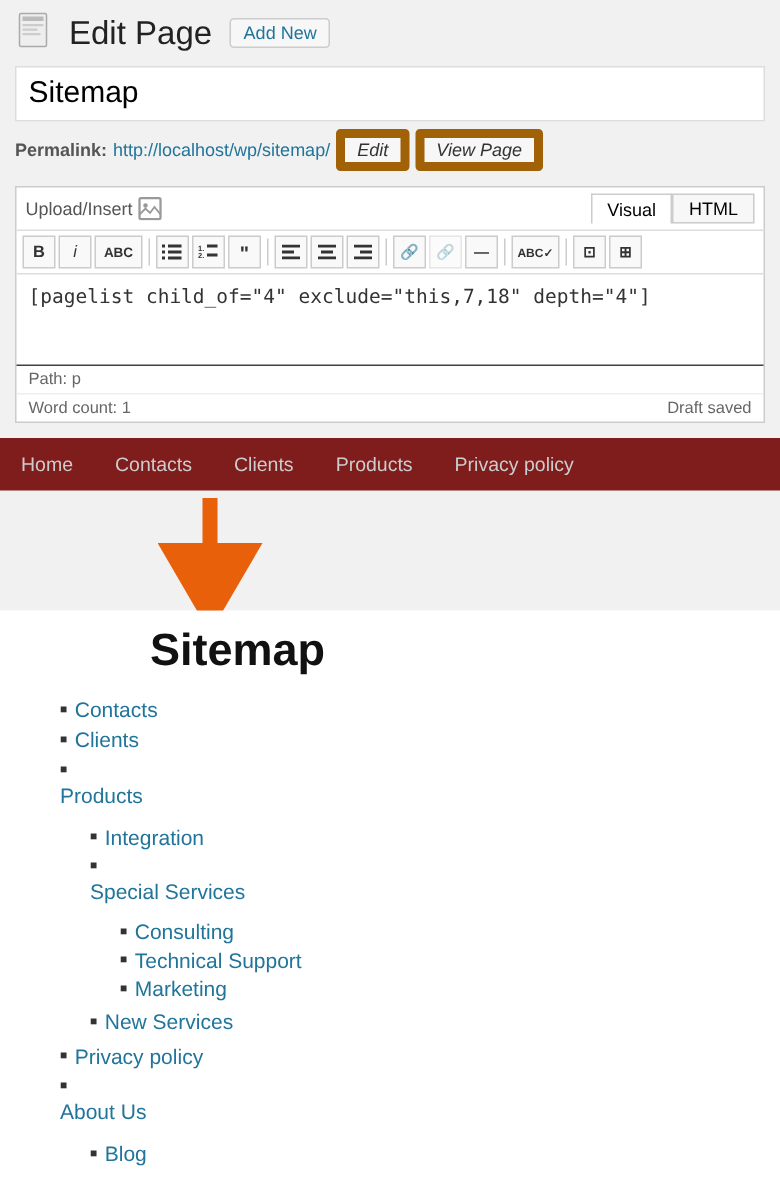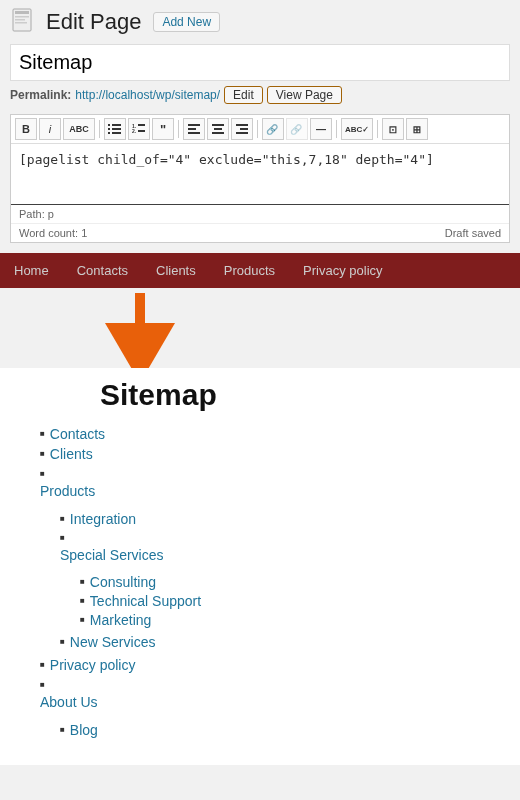--- a/index.html
+++ b/index.html
@@ -56,26 +56,27 @@
       color: #555;
       display: flex;
       align-items: center;
       gap: 4px;
       flex-wrap: wrap;
     }
     .permalink-label { font-weight: bold; }
     .permalink-url { color: #21759b; }
     .permalink-btn {
       background: #f7f7f7;
-      border: 1px solid #a16207;
+      border: 6px solid #a16207;
       border-radius: 3px;
       padding: 1px 8px;
       font-size: 12px;
       color: #333;
       cursor: pointer;
+      font-style: italic;
     }
 
     
     .editor-container {
       margin: 5px 10px;
       border: 1px solid #ccc;
       background: #fff;
     }
 
     
@@ -299,20 +300,34 @@
 <div class="permalink-bar">
   <span class="permalink-label">Permalink:</span>
   <span class="permalink-url">http://localhost/wp/sitemap/</span>
   <button class="permalink-btn">Edit</button>
   <button class="permalink-btn">View Page</button>
 </div>
 
 
 <div class="editor-container">
 
+  <div class="upload-bar">
+    <div class="upload-label">
+      <span>Upload/Insert</span>
+      <svg width="16" height="16" viewBox="0 0 16 16">
+        <rect x="1" y="1" width="14" height="14" rx="1" fill="none" stroke="#999" stroke-width="1.5"></rect>
+        <circle cx="5" cy="6" r="1.5" fill="#999"></circle>
+        <polyline points="1,12 5,8 8,11 11,7 15,12" fill="none" stroke="#999" stroke-width="1.2"></polyline>
+      </svg>
+    </div>
+    <div class="visual-html-btns">
+      <button class="active">Visual</button>
+      <button>HTML</button>
+    </div>
+  </div>
 
   <div class="toolbar">
     <button class="toolbar-btn">B</button>
     <button class="toolbar-btn italic">i</button>
     <button class="toolbar-btn" style="width:32px;font-size:9px;font-weight:bold;">ABC</button>
     <div class="toolbar-separator"></div>
     <button class="toolbar-btn">
       <svg width="14" height="12" viewBox="0 0 14 12">
           <rect x="0" y="1" width="2" height="2" fill="#333"></rect>
           <rect x="4" y="1" width="9" height="2" fill="#333"></rect>

